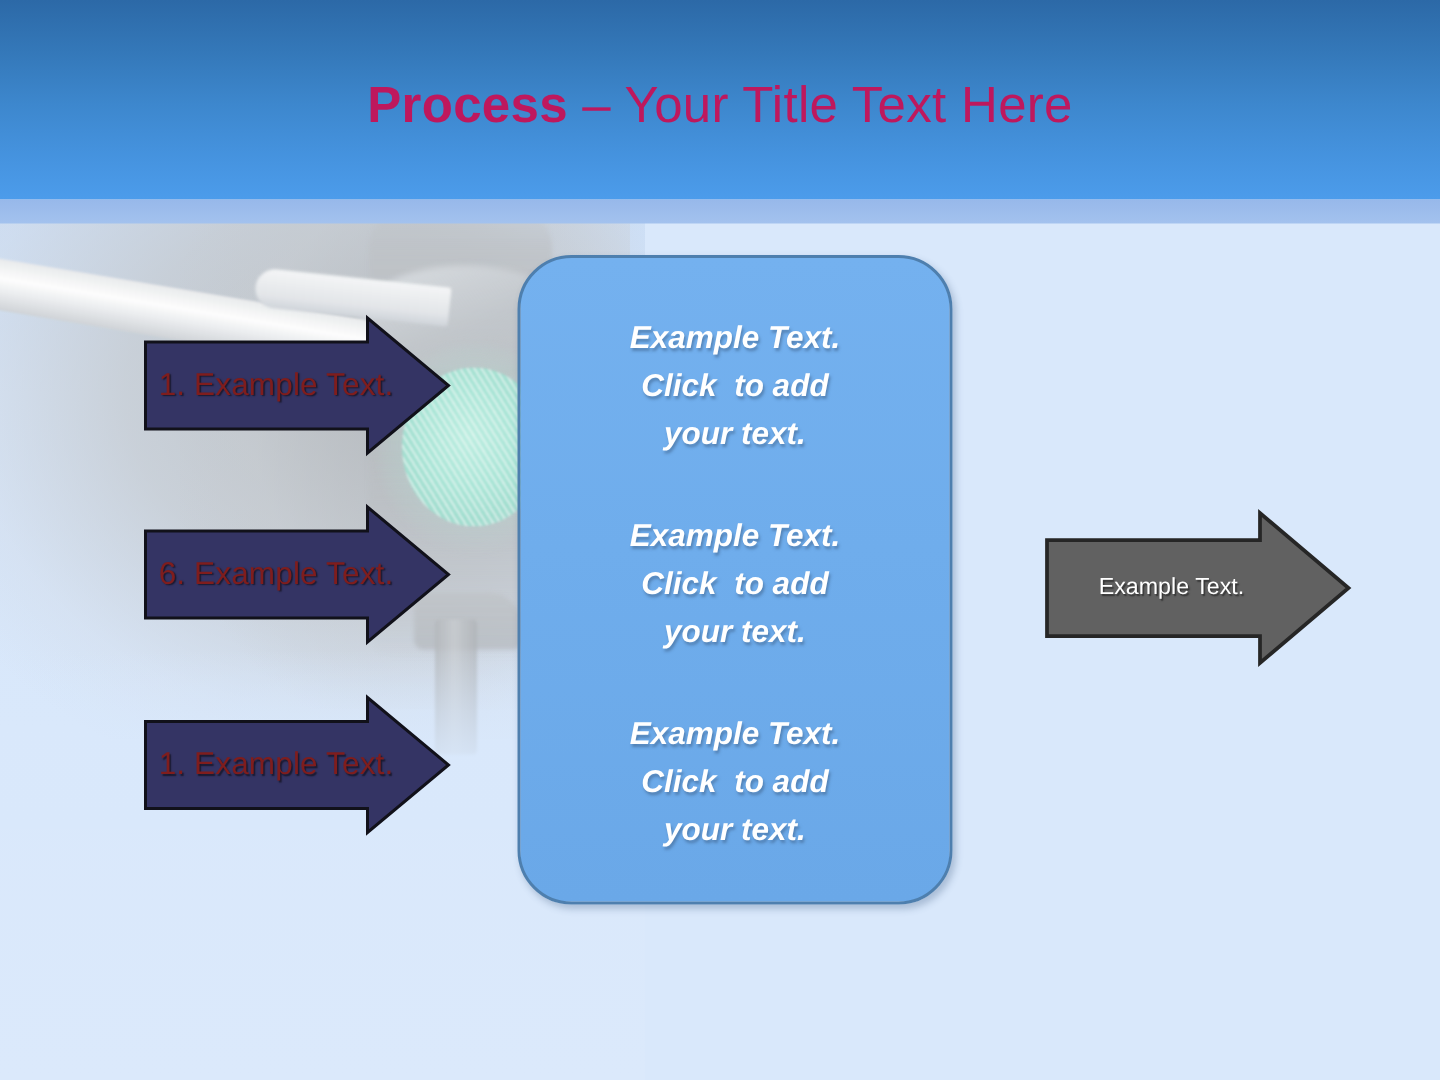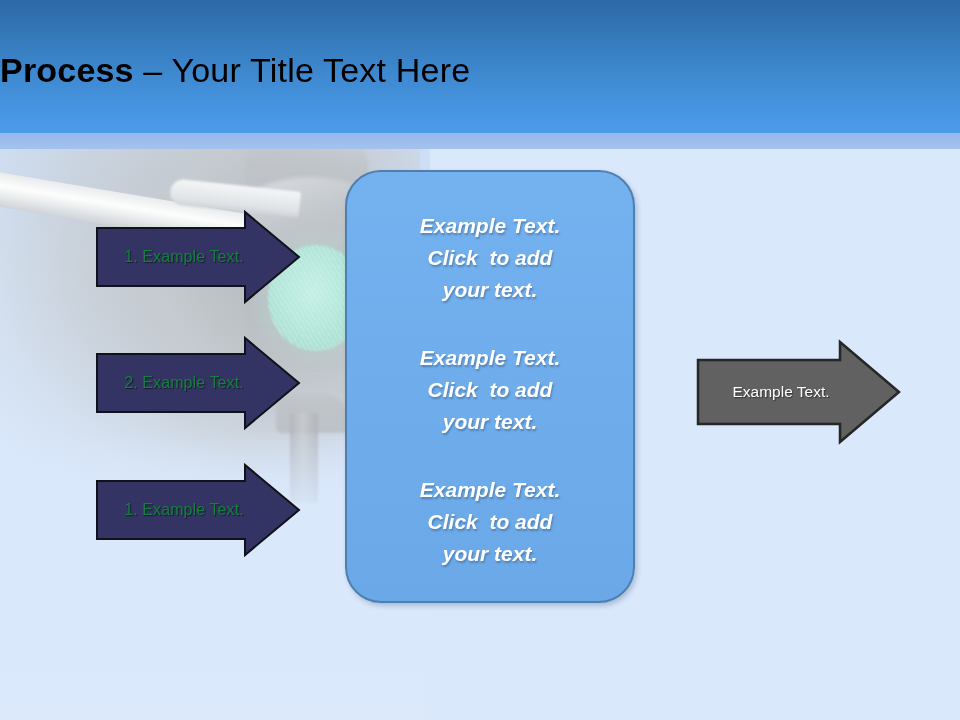--- a/index.html
+++ b/index.html
@@ -147,22 +147,22 @@
     position: absolute;
     left: 0; top: 133px;
     width: 960px; height: 16px;
     background: linear-gradient(180deg, #97b8ea 0%, #a3c2ee 100%);
   }
   .title {
     position: absolute;
     left: 0;
     top: 50px;
     width: 960px;
-    text-align: left;
-    color: #000000;
+    text-align: center;
+    color: #be185d;
     font-size: 34px;
     line-height: 40px;
     letter-spacing: 0.2px;
     white-space: nowrap;
   }
   .title .t-bold { font-weight: bold; }
   .title .t-rest { font-weight: normal; }
 
   
   .step-arrow {
@@ -173,22 +173,22 @@
   .step-arrow svg { display: block; overflow: visible; }
   .step-arrow .step-label {
     position: absolute;
     left: 0;
     top: 0;
     width: 176px;
     height: 92px;
     display: flex;
     align-items: center;
     justify-content: center;
-    color: #15803d;
-    font-size: 16px;
+    color: #7f1d1d;
+    font-size: 21px;
     letter-spacing: 0.1px;
     text-shadow: 1px 1px 1px rgba(0,0,0,0.55);
     white-space: nowrap;
     pointer-events: none;
   }
 
   
   .center-box {
     position: absolute;
     left: 345px;
@@ -275,21 +275,21 @@
     <svg width="204" height="92" viewBox="0 0 204 92">
       <path d="M1,17 L149,17 L149,1 L203,46 L149,91 L149,75 L1,75 Z" fill="#343464" stroke="#11111a" stroke-width="2" stroke-linejoin="miter"></path>
     </svg>
     <div class="step-label">1. Example Text.</div>
   </div>
 
   <div class="step-arrow" style="left:96px; top:337px;">
     <svg width="204" height="92" viewBox="0 0 204 92">
       <path d="M1,17 L149,17 L149,1 L203,46 L149,91 L149,75 L1,75 Z" fill="#343464" stroke="#11111a" stroke-width="2" stroke-linejoin="miter"></path>
     </svg>
-    <div class="step-label">2. Example Text.</div>
+    <div class="step-label">6. Example Text.</div>
   </div>
 
   <div class="step-arrow" style="left:96px; top:464px;">
     <svg width="204" height="92" viewBox="0 0 204 92">
       <path d="M1,17 L149,17 L149,1 L203,46 L149,91 L149,75 L1,75 Z" fill="#343464" stroke="#11111a" stroke-width="2" stroke-linejoin="miter"></path>
     </svg>
     <div class="step-label">1. Example Text.</div>
   </div>
 
   <div class="center-box">

